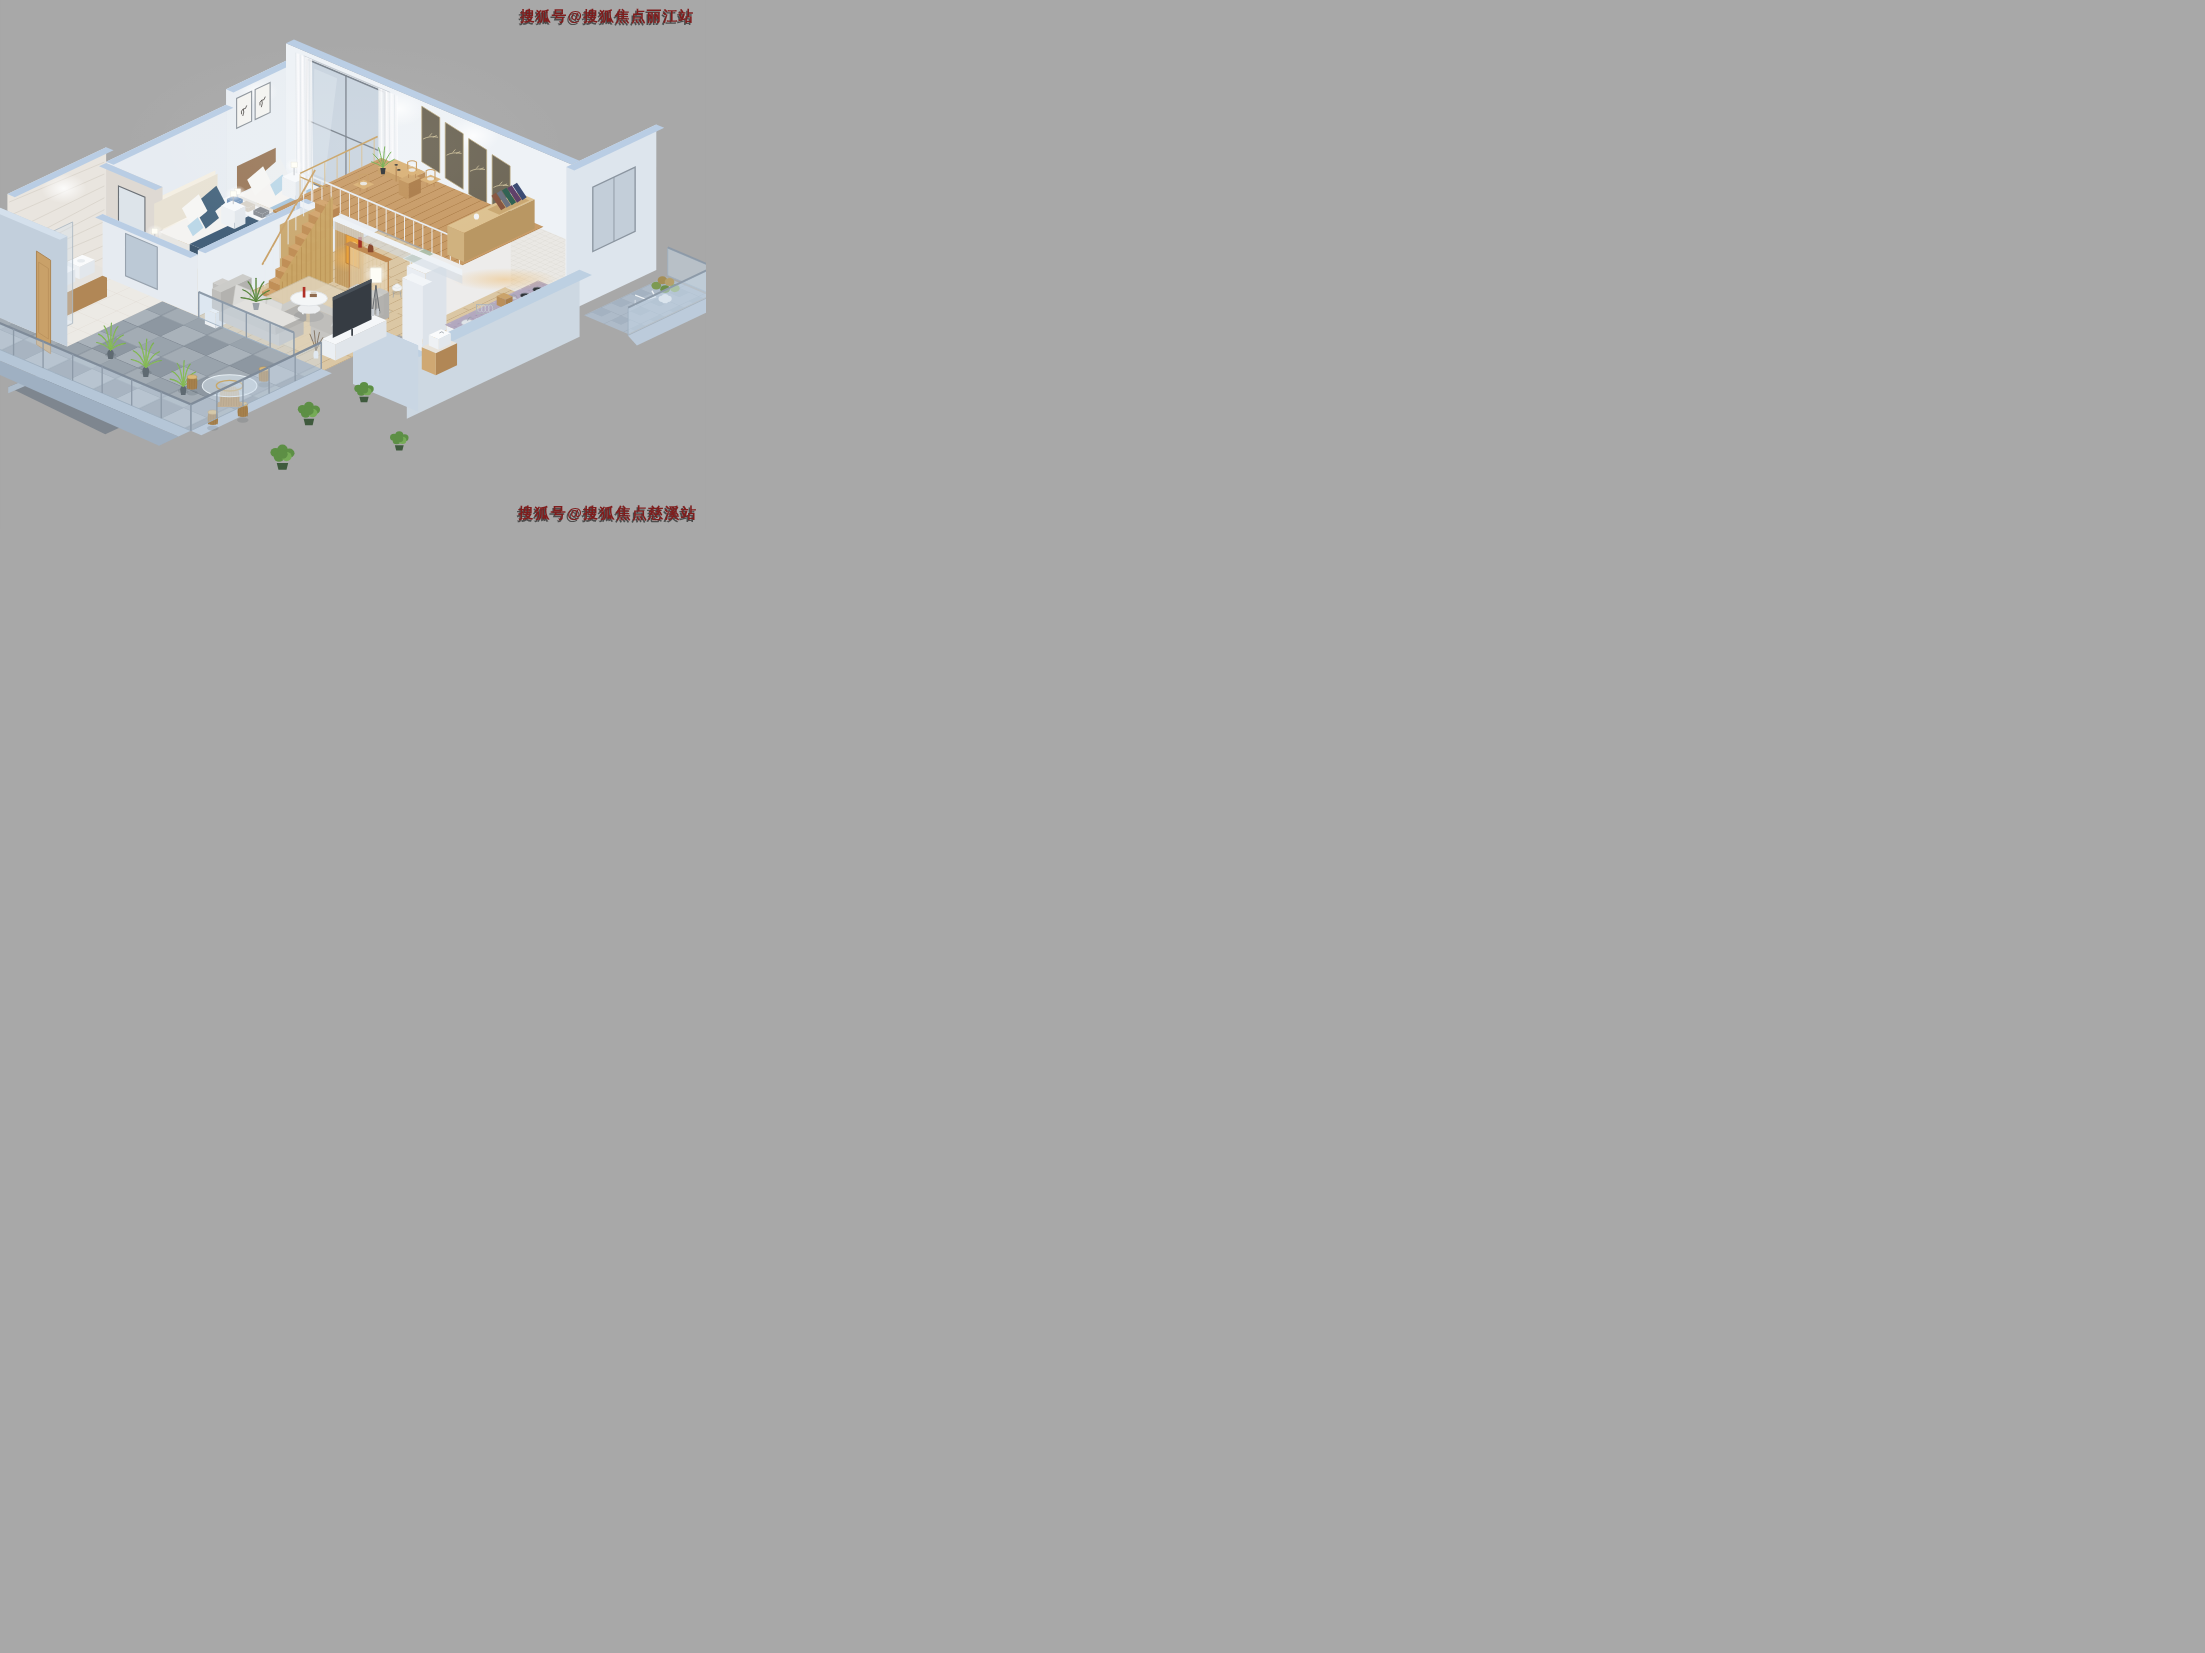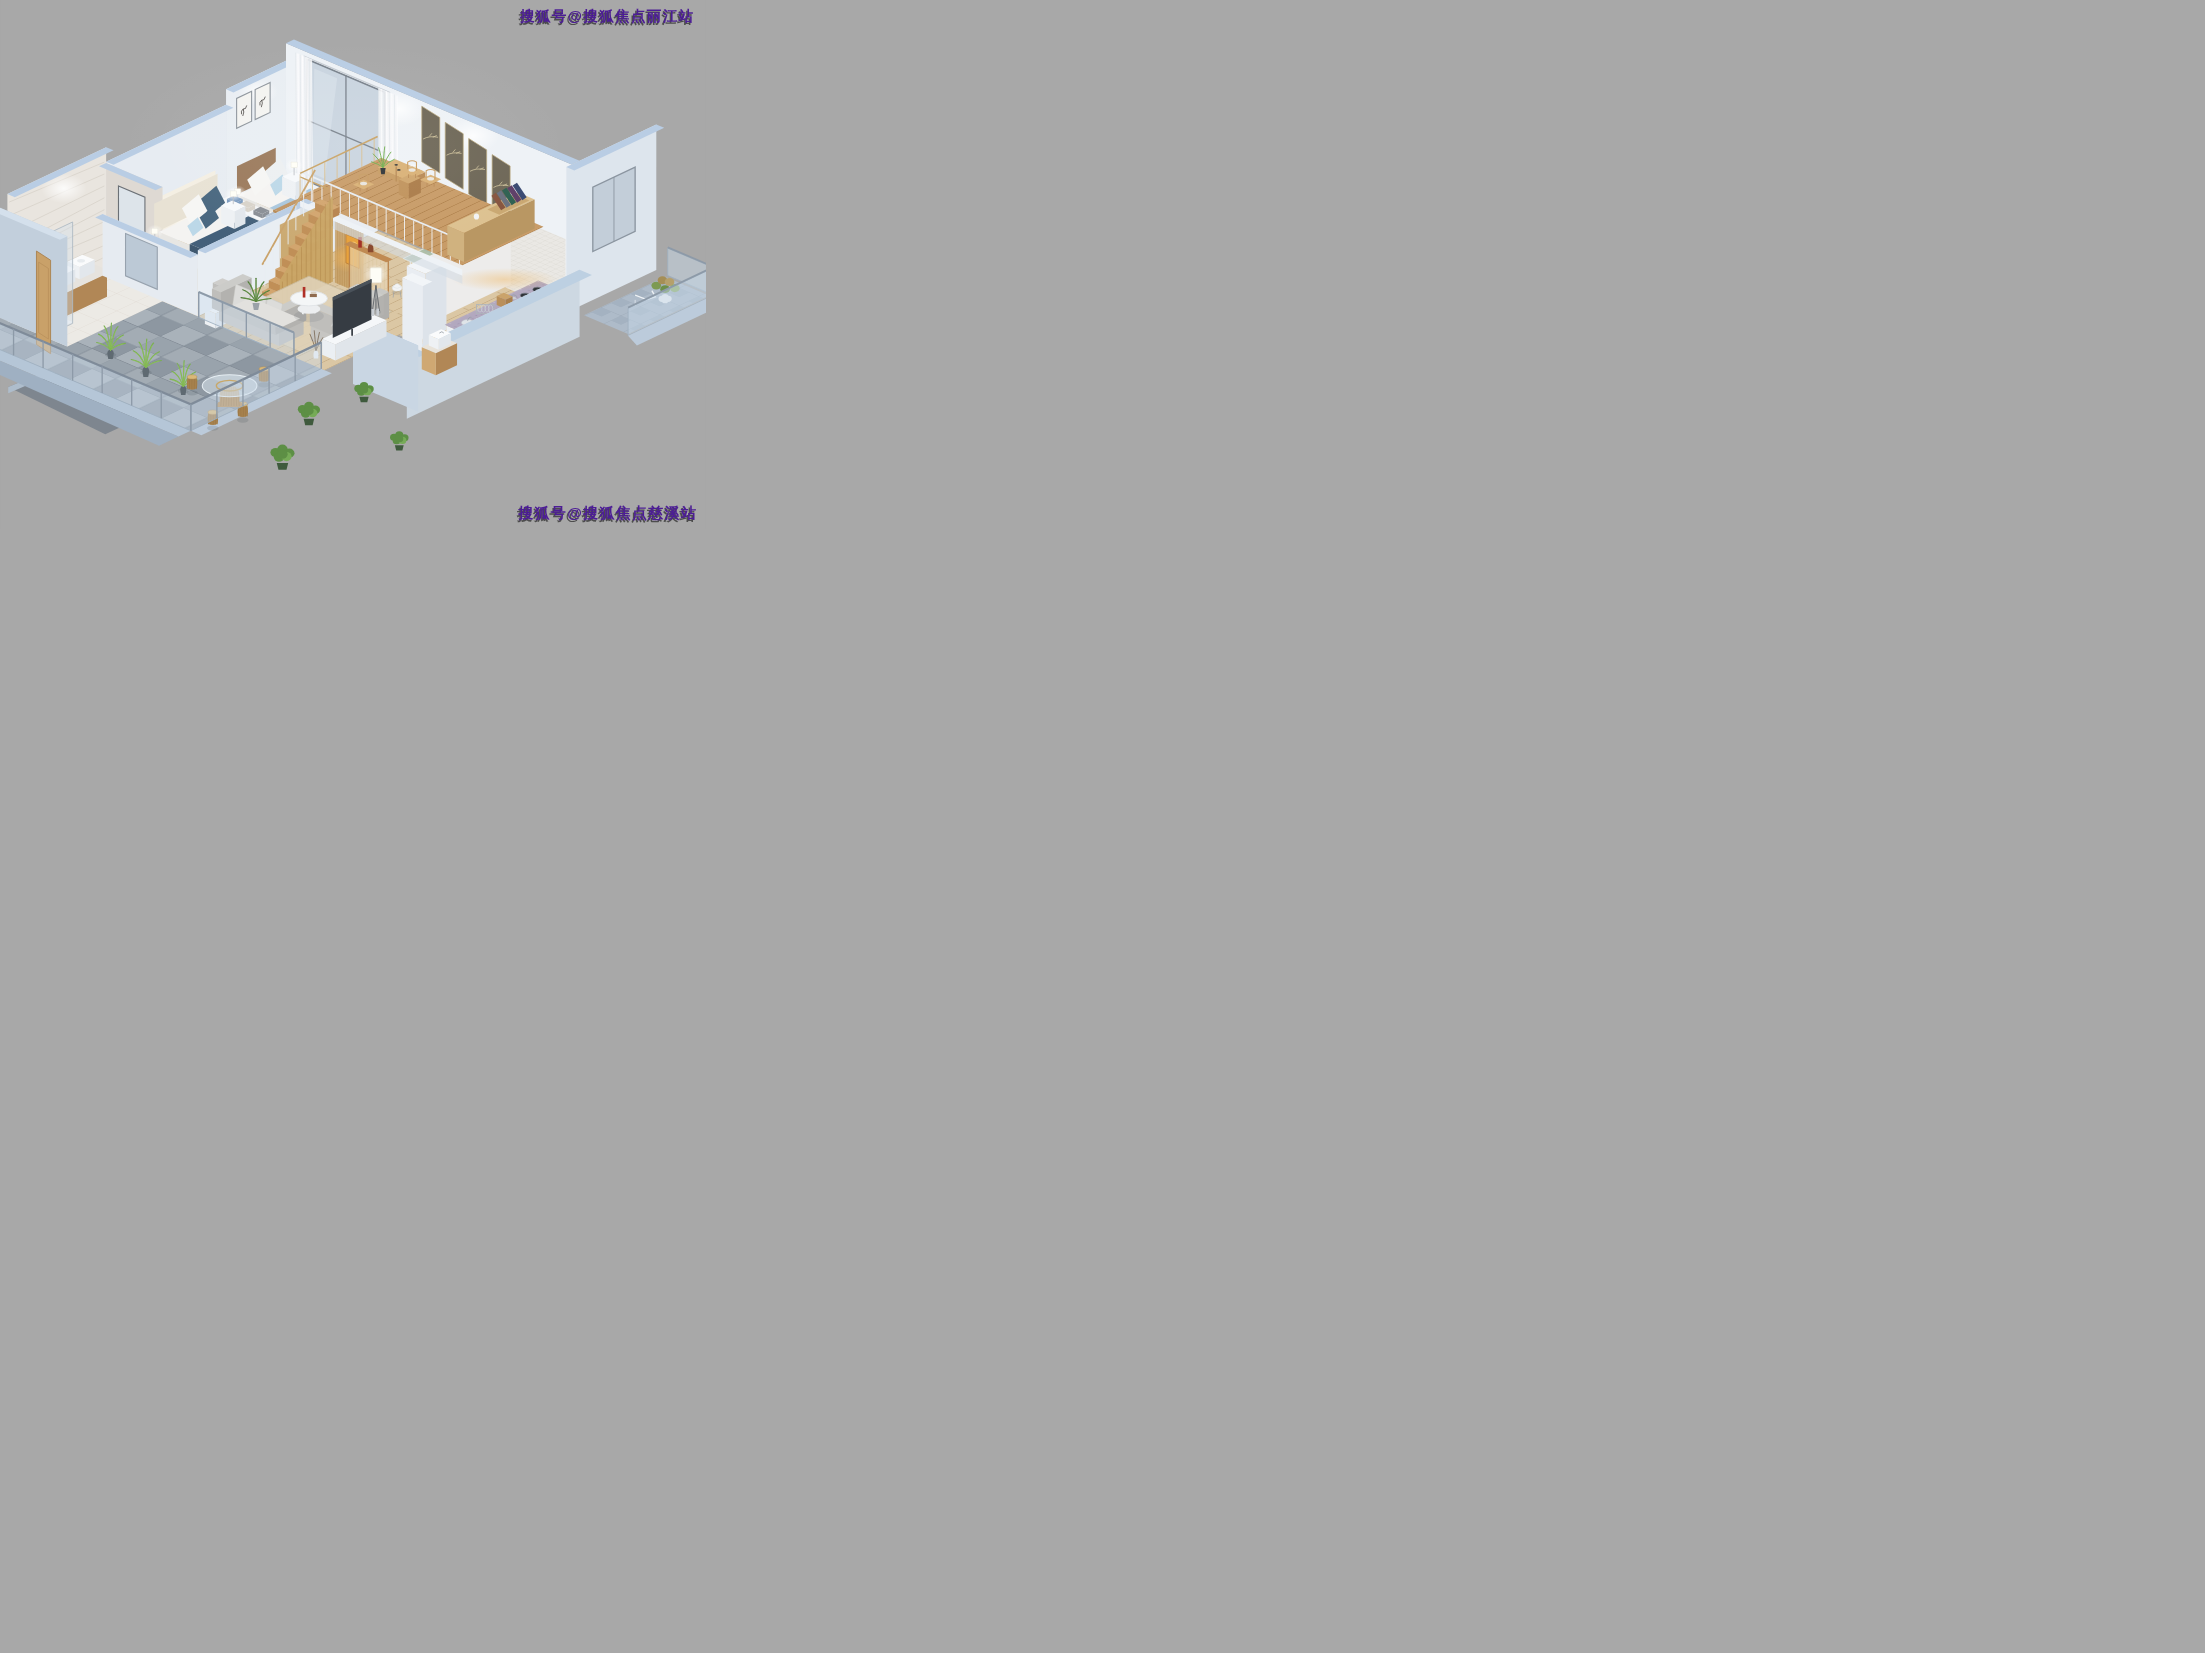--- a/index.html
+++ b/index.html
@@ -1,18 +1,18 @@
 <!DOCTYPE html>
 <html style="font-size:7px"><head>
 <meta charset="utf-8">
 <style>
   html,body{margin:0;padding:0;background:#a8a8a8;font-family:"Liberation Sans",sans-serif;}
   .stage{position:relative;width:706px;height:529px;background:#a8a8a8;overflow:hidden;}
   .stage svg{position:absolute;left:0;top:0;width:100%;height:100%;display:block;}
-  .wm{position:absolute;color:#4c1d95;font-weight:bold;font-size:14.6px;letter-spacing:1.3px;
+  .wm{position:absolute;color:#7f1d1d;font-weight:bold;font-size:14.6px;letter-spacing:1.3px;
       text-shadow:-1.3px 1.8px 0 rgba(72,72,72,.95);white-space:nowrap;user-select:none;}
   .wm-top{top:7px;right:11.5px;}
   .wm-bottom{bottom:6.2px;right:8.8px;font-size:15px;text-align:right;}
 </style>
 </head>
 <body>
 
 <div class="stage">
   <svg id="scene" viewBox="0 0 1600 1200" aria-label="3D loft apartment cutaway">
       <defs>

